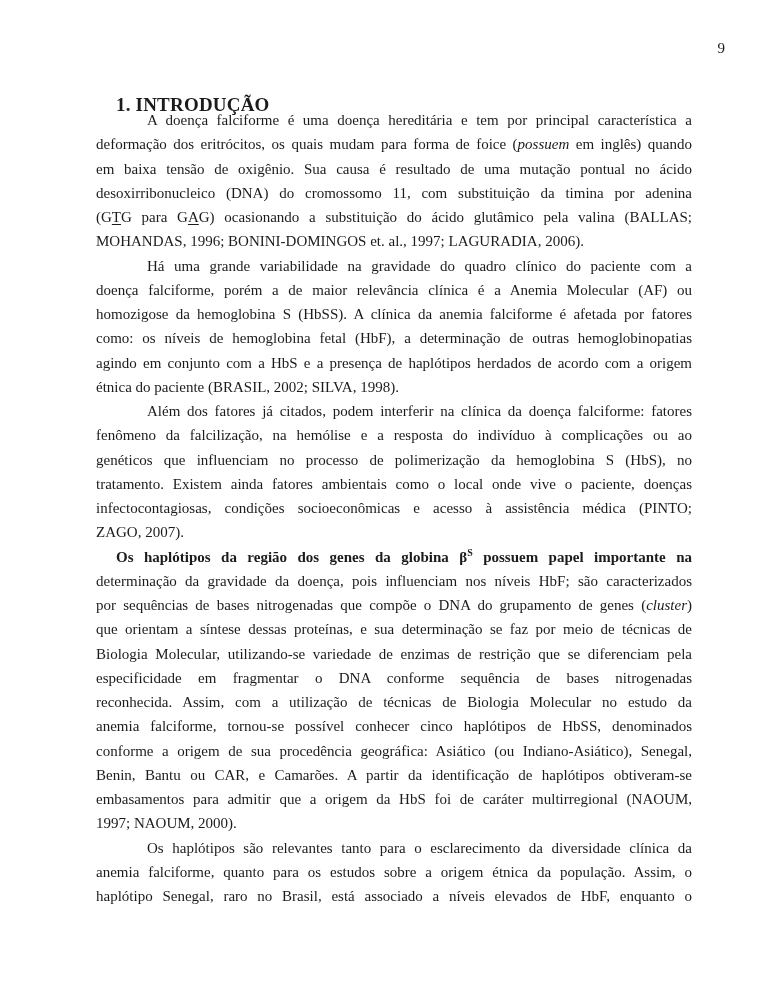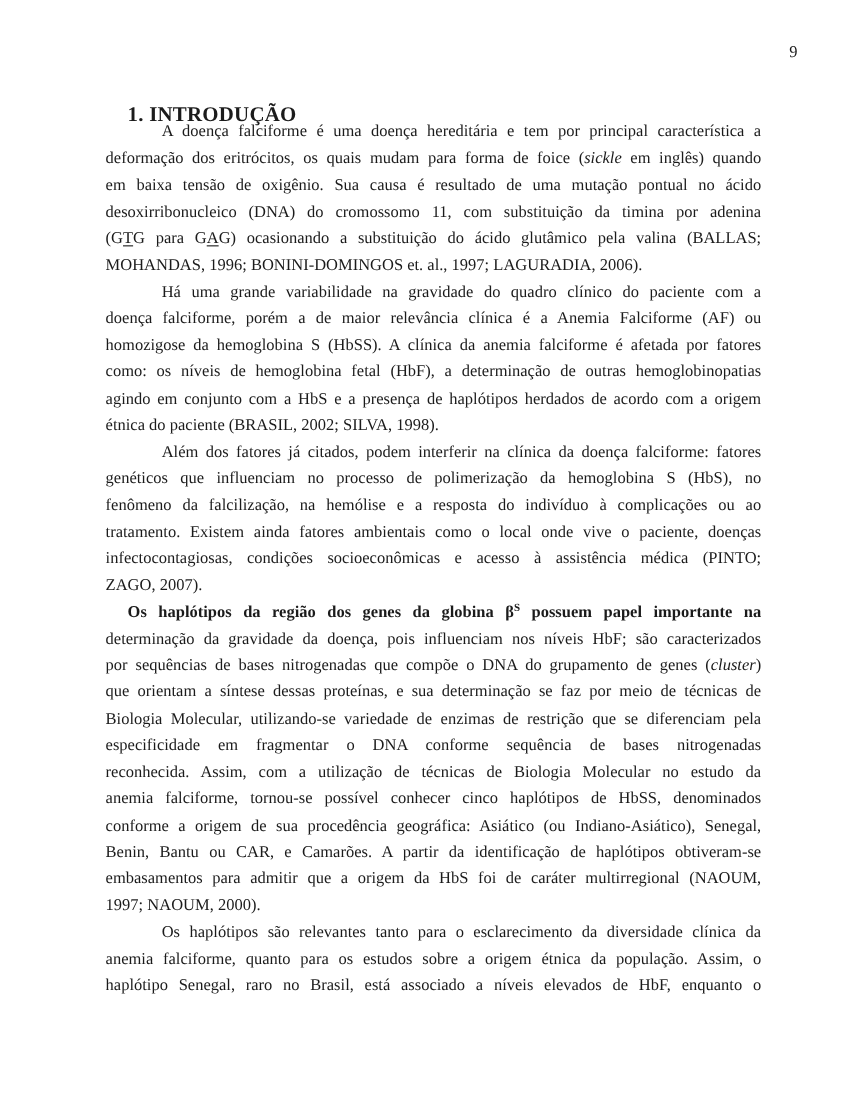--- a/index.html
+++ b/index.html
@@ -71,38 +71,38 @@
 <body>
 
 <div class="page">
   <div class="page-number">9</div>
 
   <h1 class="heading">1. INTRODUÇÃO</h1>
 
   <div class="doc-body">
       <div class="para">
         <div class="line ind-normal">A doença falciforme é uma doença hereditária e tem por principal característica a</div>
-        <div class="line">deformação dos eritrócitos, os quais mudam para forma de foice (<span class="fmt-italic">sickle</span> em inglês) quando</div>
+        <div class="line">deformação dos eritrócitos, os quais mudam para forma de foice (<span class="fmt-italic">possuem</span> em inglês) quando</div>
         <div class="line">em baixa tensão de oxigênio. Sua causa é resultado de uma mutação pontual no ácido</div>
         <div class="line">desoxirribonucleico (DNA) do cromossomo 11, com substituição da timina por adenina</div>
         <div class="line">(G<span class="fmt-underline">T</span>G para G<span class="fmt-underline">A</span>G) ocasionando a substituição do ácido glutâmico pela valina (BALLAS;</div>
         <div class="line para-last">MOHANDAS, 1996; BONINI-DOMINGOS et. al., 1997; LAGURADIA, 2006).</div>
       </div>
       <div class="para">
         <div class="line ind-normal">Há uma grande variabilidade na gravidade do quadro clínico do paciente com a</div>
-        <div class="line">doença falciforme, porém a de maior relevância clínica é a Anemia Falciforme (AF) ou</div>
+        <div class="line">doença falciforme, porém a de maior relevância clínica é a Anemia Molecular (AF) ou</div>
         <div class="line">homozigose da hemoglobina S (HbSS). A clínica da anemia falciforme é afetada por fatores</div>
         <div class="line">como: os níveis de hemoglobina fetal (HbF), a determinação de outras hemoglobinopatias</div>
         <div class="line">agindo em conjunto com a HbS e a presença de haplótipos herdados de acordo com a origem</div>
         <div class="line para-last">étnica do paciente (BRASIL, 2002; SILVA, 1998).</div>
       </div>
       <div class="para">
         <div class="line ind-normal">Além dos fatores já citados, podem interferir na clínica da doença falciforme: fatores</div>
+        <div class="line">fenômeno da falcilização, na hemólise e a resposta do indivíduo à complicações ou ao</div>
         <div class="line">genéticos que influenciam no processo de polimerização da hemoglobina S (HbS), no</div>
-        <div class="line">fenômeno da falcilização, na hemólise e a resposta do indivíduo à complicações ou ao</div>
         <div class="line">tratamento. Existem ainda fatores ambientais como o local onde vive o paciente, doenças</div>
         <div class="line">infectocontagiosas, condições socioeconômicas e acesso à assistência médica (PINTO;</div>
         <div class="line para-last">ZAGO, 2007).</div>
       </div>
       <div class="para">
         <div class="line ind-small">Os haplótipos da região dos genes da globina β<span class="fmt-sup">S</span> possuem papel importante na</div>
         <div class="line">determinação da gravidade da doença, pois influenciam nos níveis HbF; são caracterizados</div>
         <div class="line">por sequências de bases nitrogenadas que compõe o DNA do grupamento de genes (<span class="fmt-italic">cluster</span>)</div>
         <div class="line">que orientam a síntese dessas proteínas, e sua determinação se faz por meio de técnicas de</div>
         <div class="line">Biologia Molecular, utilizando-se variedade de enzimas de restrição que se diferenciam pela</div>

